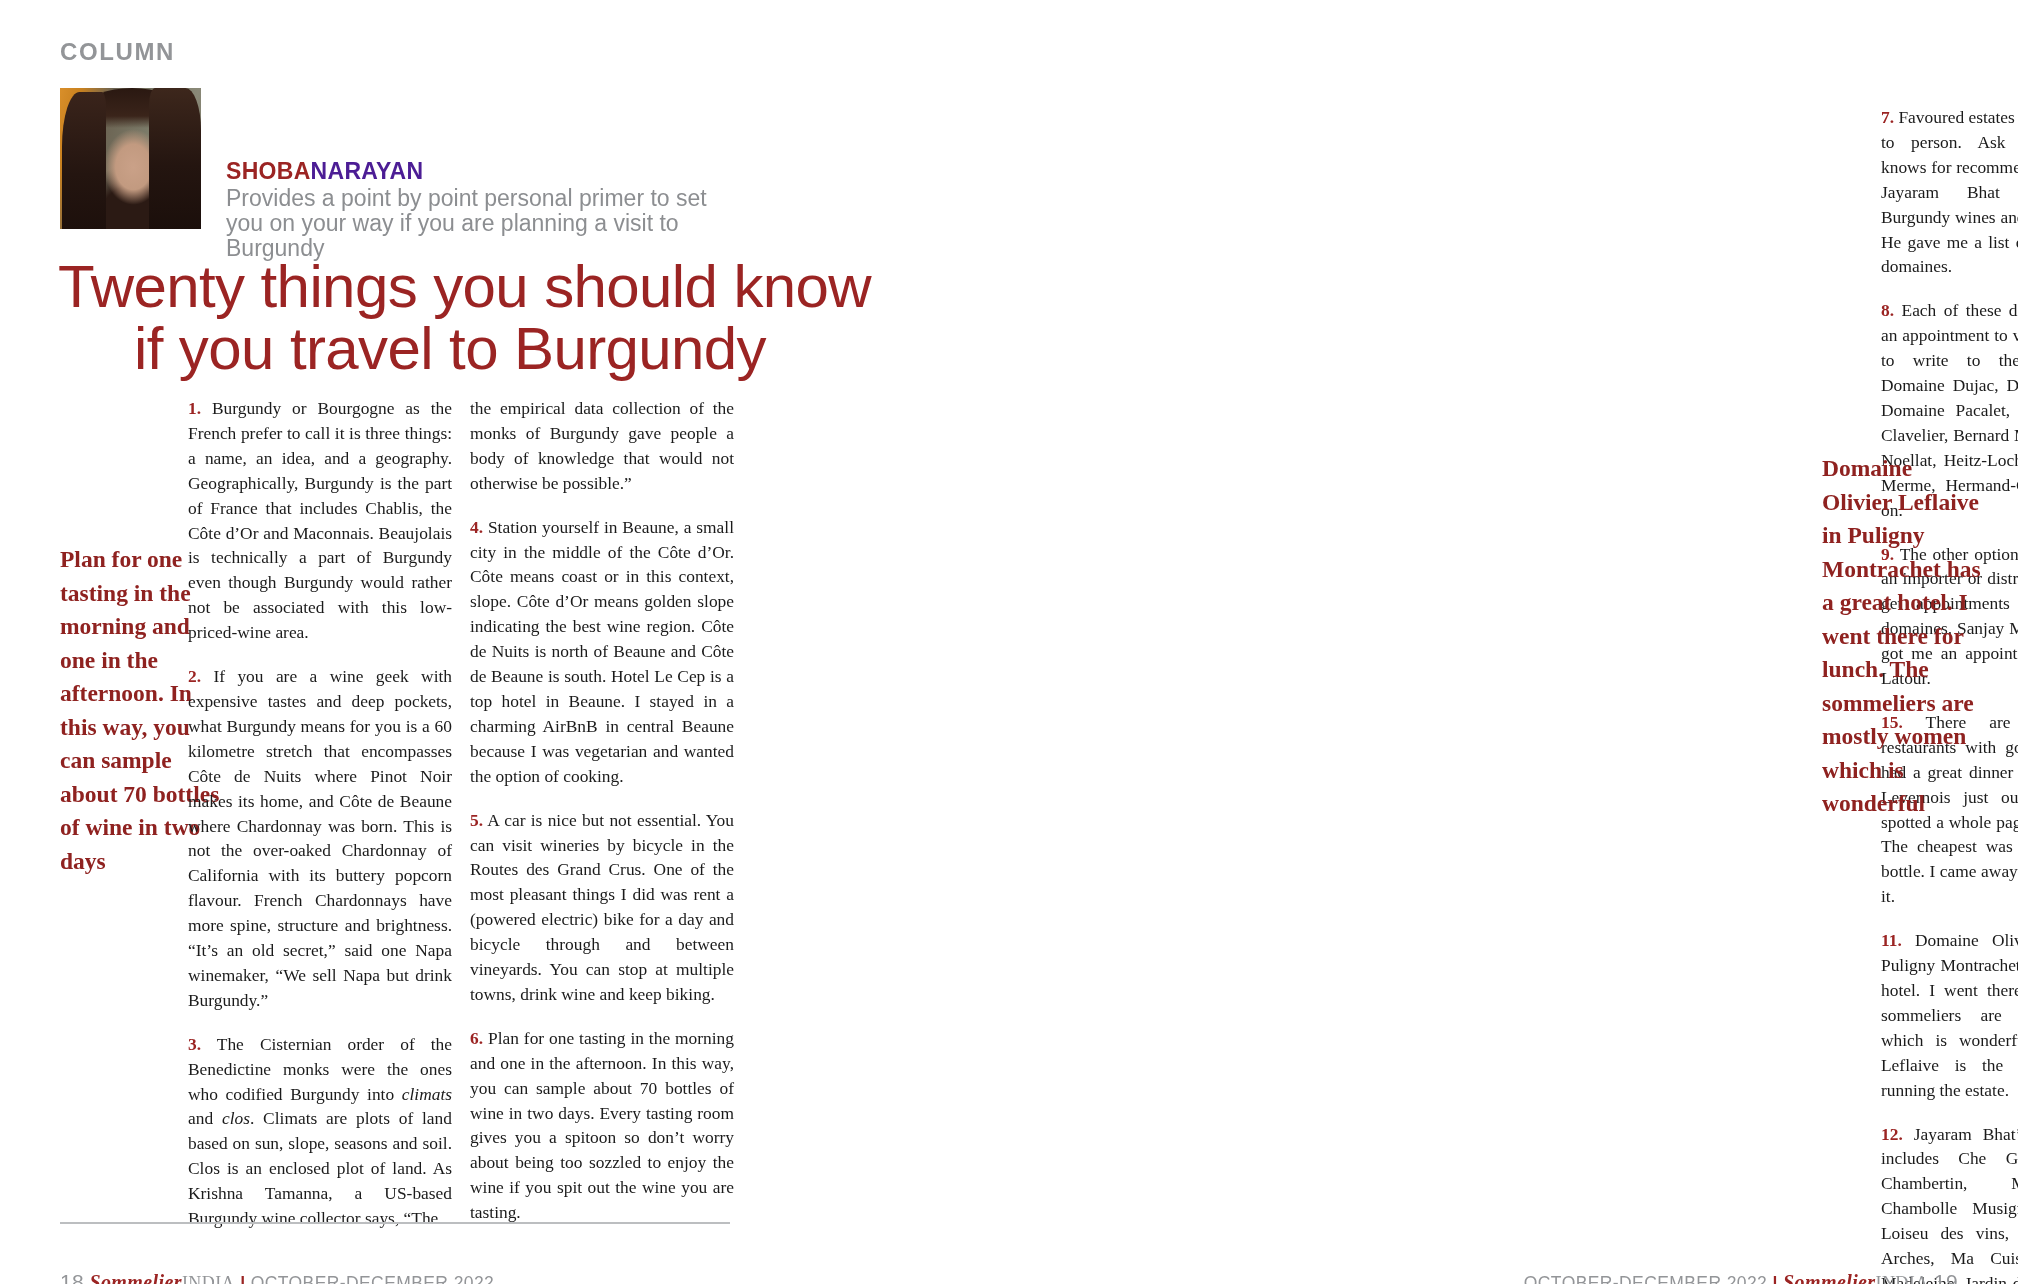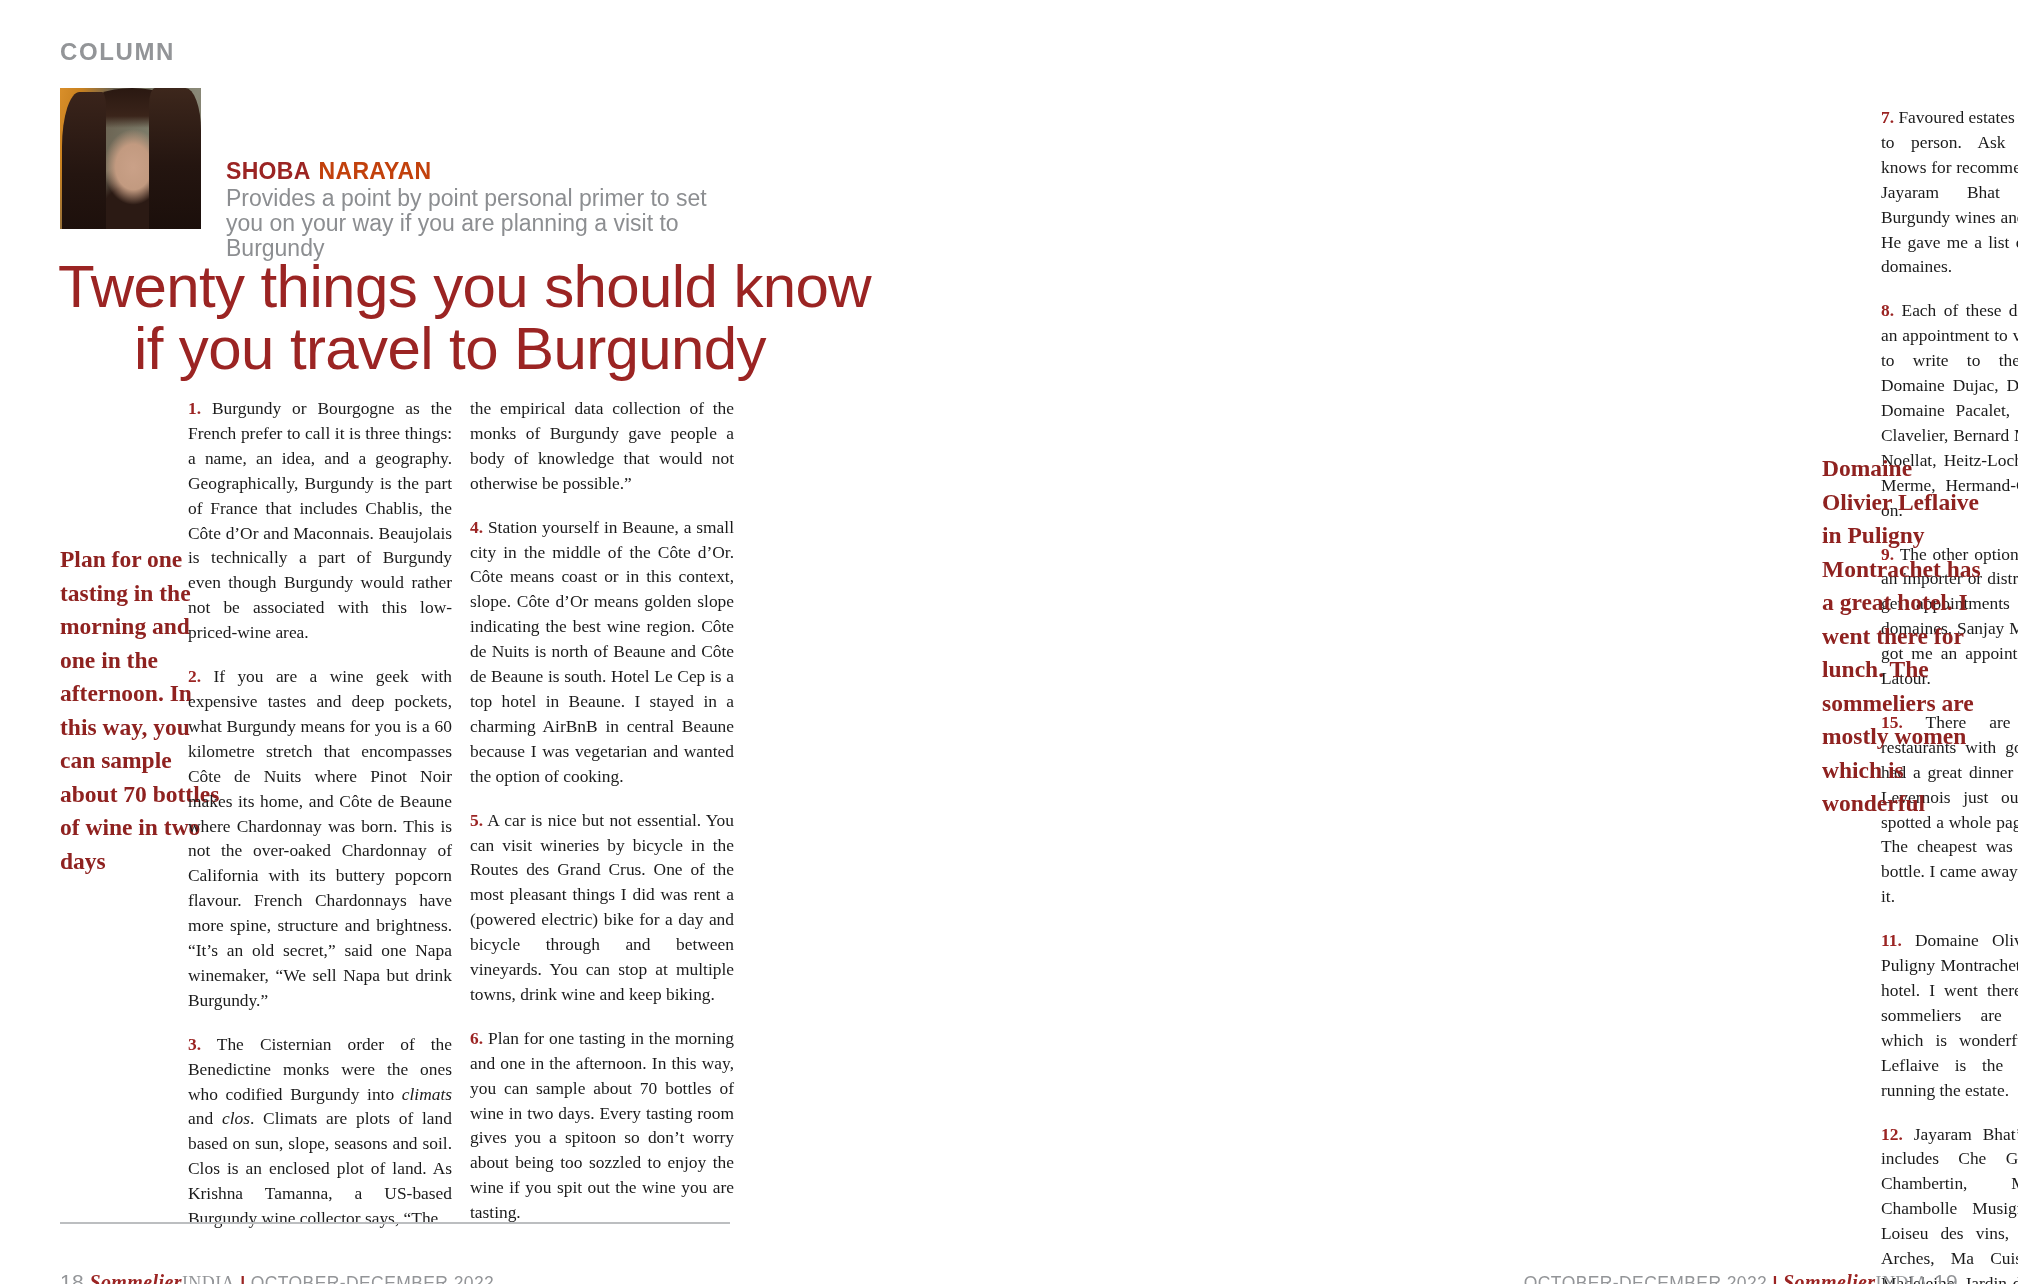--- a/index.html
+++ b/index.html
@@ -77,21 +77,21 @@
 
   .byline {
     position: absolute;
     left: 226px; top: 158px;
     font-family: "Liberation Sans", sans-serif;
     font-weight: bold;
     font-size: 23px;
     letter-spacing: 0.3px;
   }
   .byline .first { color: #9b2423; }
-  .byline .last  { color: #c2410c; margin-left: 8px; }
+  .byline .last  { color: #4c1d95; }
 
   .standfirst {
     position: absolute;
     left: 226px; top: 186px;
     width: 490px;
     font-family: "Liberation Sans", sans-serif;
     font-size: 23px;
     line-height: 25px;
     color: #8c8e91;
   }

